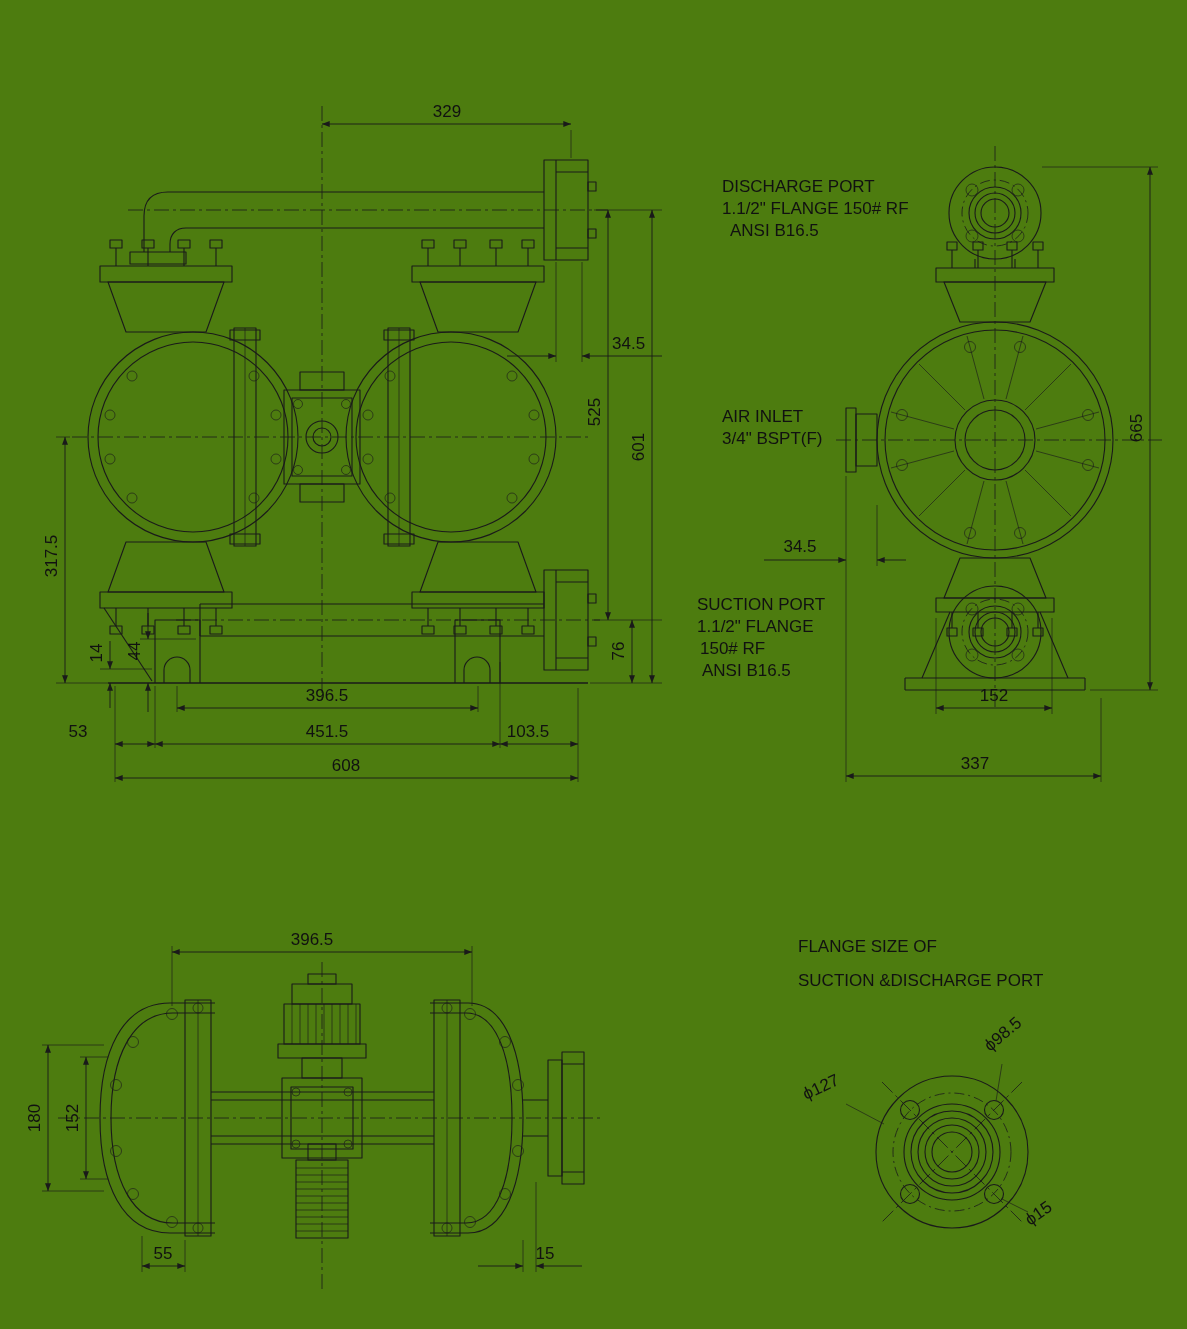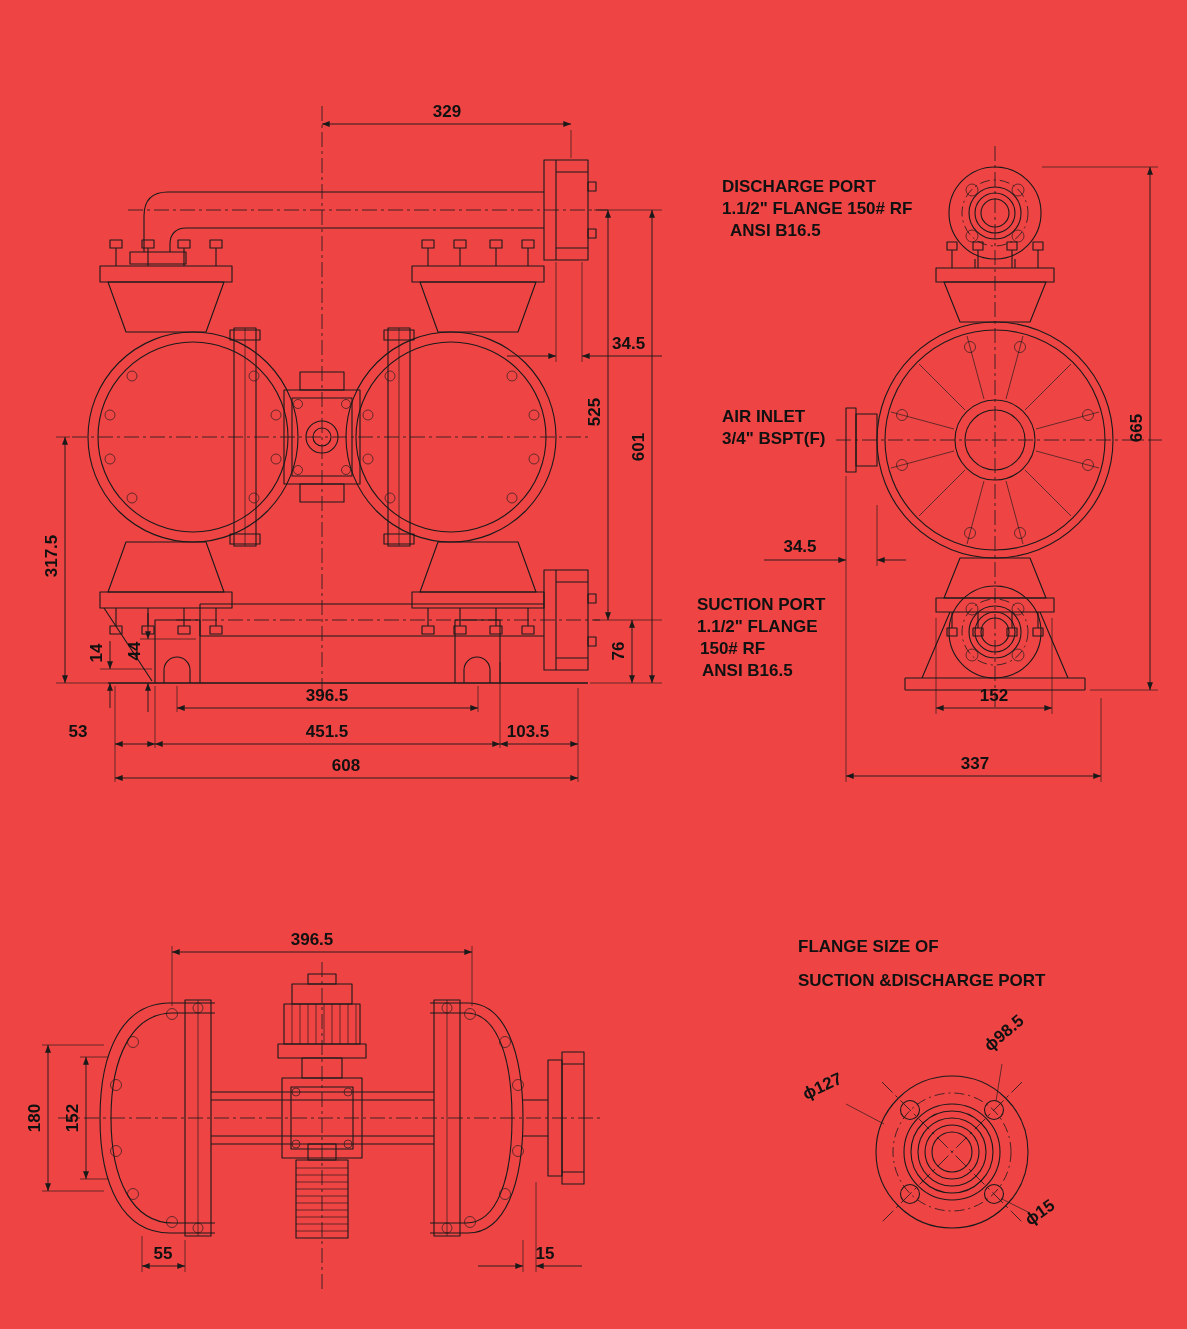--- a/index.html
+++ b/index.html
@@ -1,16 +1,16 @@
 <!DOCTYPE html>
 <html><head>
 <meta charset="utf-8">
 <style>
   html,body{margin:0;padding:0;background:#ffffff;}
-  .stage{width:1187px;height:1329px;background:#ef4444;position:relative;font-family:"Liberation Sans",sans-serif;overflow:hidden;font-weight:bold;}
+  .stage{width:1187px;height:1329px;background:#4d7c0f;position:relative;font-family:"Liberation Sans",sans-serif;overflow:hidden;}
   svg{display:block}
   .ln{fill:none;stroke:#1a1a1a;stroke-width:1.1;stroke-linejoin:round}
   .ln2{fill:none;stroke:#1a1a1a;stroke-width:1.6}
   .lt{fill:none;stroke:#1a1a1a;stroke-width:0.65}
   .dim{fill:none;stroke:#1a1a1a;stroke-width:0.9}
   .cl{fill:none;stroke:#1a1a1a;stroke-width:0.8;stroke-dasharray:15 4 3 4}
   .dsh{fill:none;stroke:#1a1a1a;stroke-width:0.8;stroke-dasharray:10 4 2 4}
   .txt{font-family:"Liberation Sans",sans-serif;font-size:17px;fill:#111}
   .lbl{font-family:"Liberation Sans",sans-serif;font-size:17px;fill:#111}
 </style>

